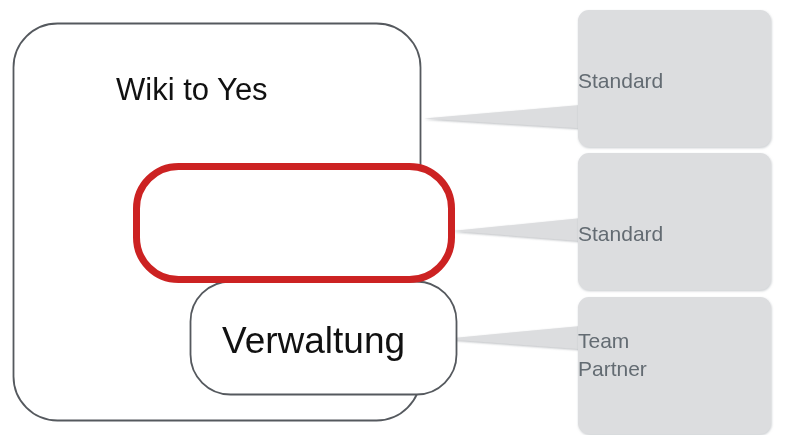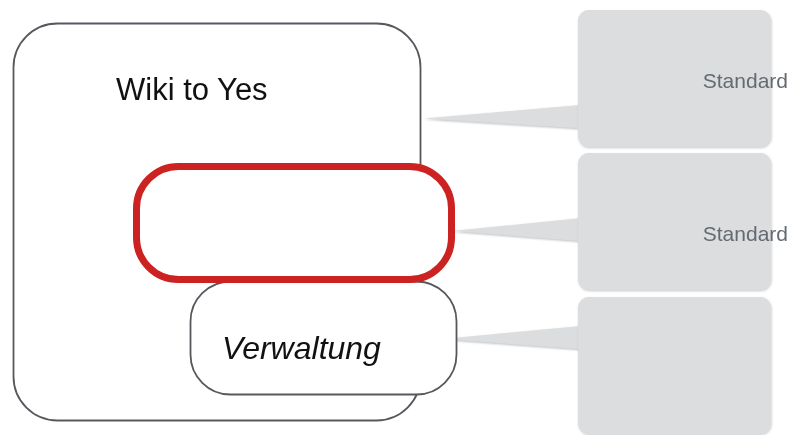--- a/index.html
+++ b/index.html
@@ -38,31 +38,30 @@
     font-size: 31px;
     margin-left: 44px;
   }
   #label-wiki-unlimited {
     left: 170px;
     top: 206px;
     font-size: 31px;
   }
   #label-verwaltung {
     left: 222px;
-    top: 332px;
-    font-size: 32px;
-    font-style: italic;
+    top: 322px;
+    font-size: 37px;
   }
   .tier-label {
     position: absolute;
     color: #636b72;
     font-family: "Liberation Sans", sans-serif;
     font-weight: 400;
     font-size: 21px;
-    text-align: right;
+    text-align: left;
     line-height: 1.32;
     width: 210px;
     left: 578px;
   }
   #label-standard { top: 67px; }
   #label-premium  { top: 220px; }
   #label-team-partner { top: 327px; }
 </style>
 </head>
 <body>
@@ -100,14 +99,18 @@
 
   <div class="node-label" id="label-wiki-to-yes">Wiki to Yes</div>
 
 
   <div class="node-label" id="label-verwaltung">Verwaltung</div>
 
   <div class="tier-label" id="label-standard">Standard</div>
 
   <div class="tier-label" id="label-premium">Standard</div>
 
+  <div class="tier-label" id="label-team-partner">
+    <div>Team</div>
+    <div>Partner</div>
+  </div>
 
 </div>
 
 </body></html>

